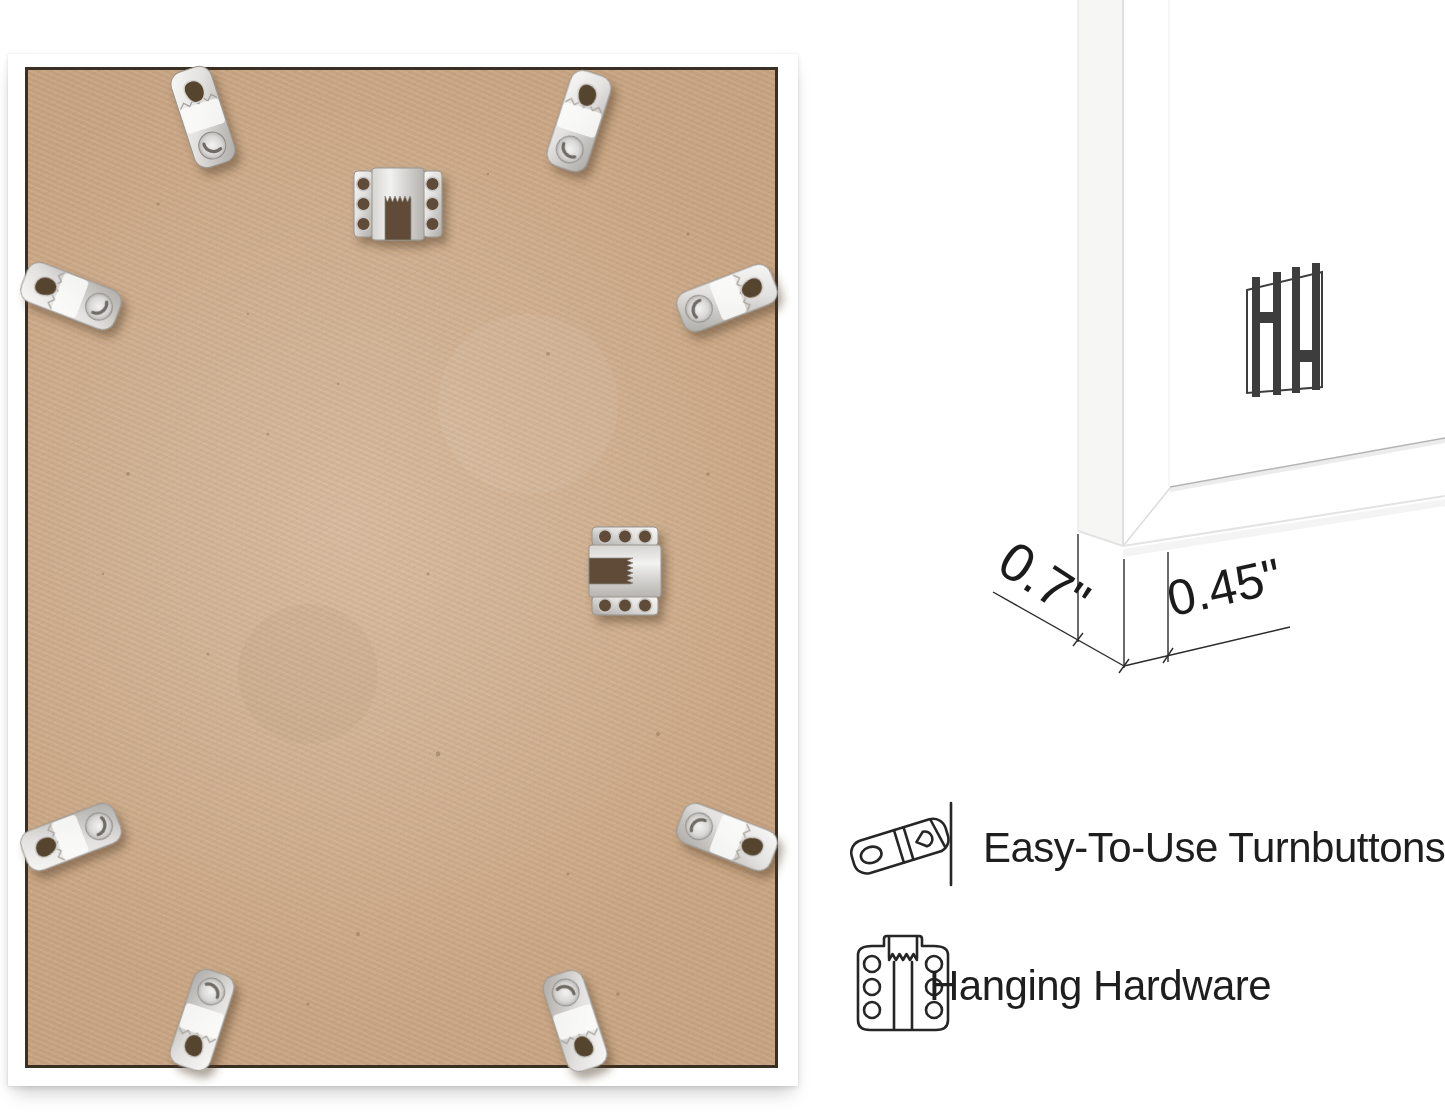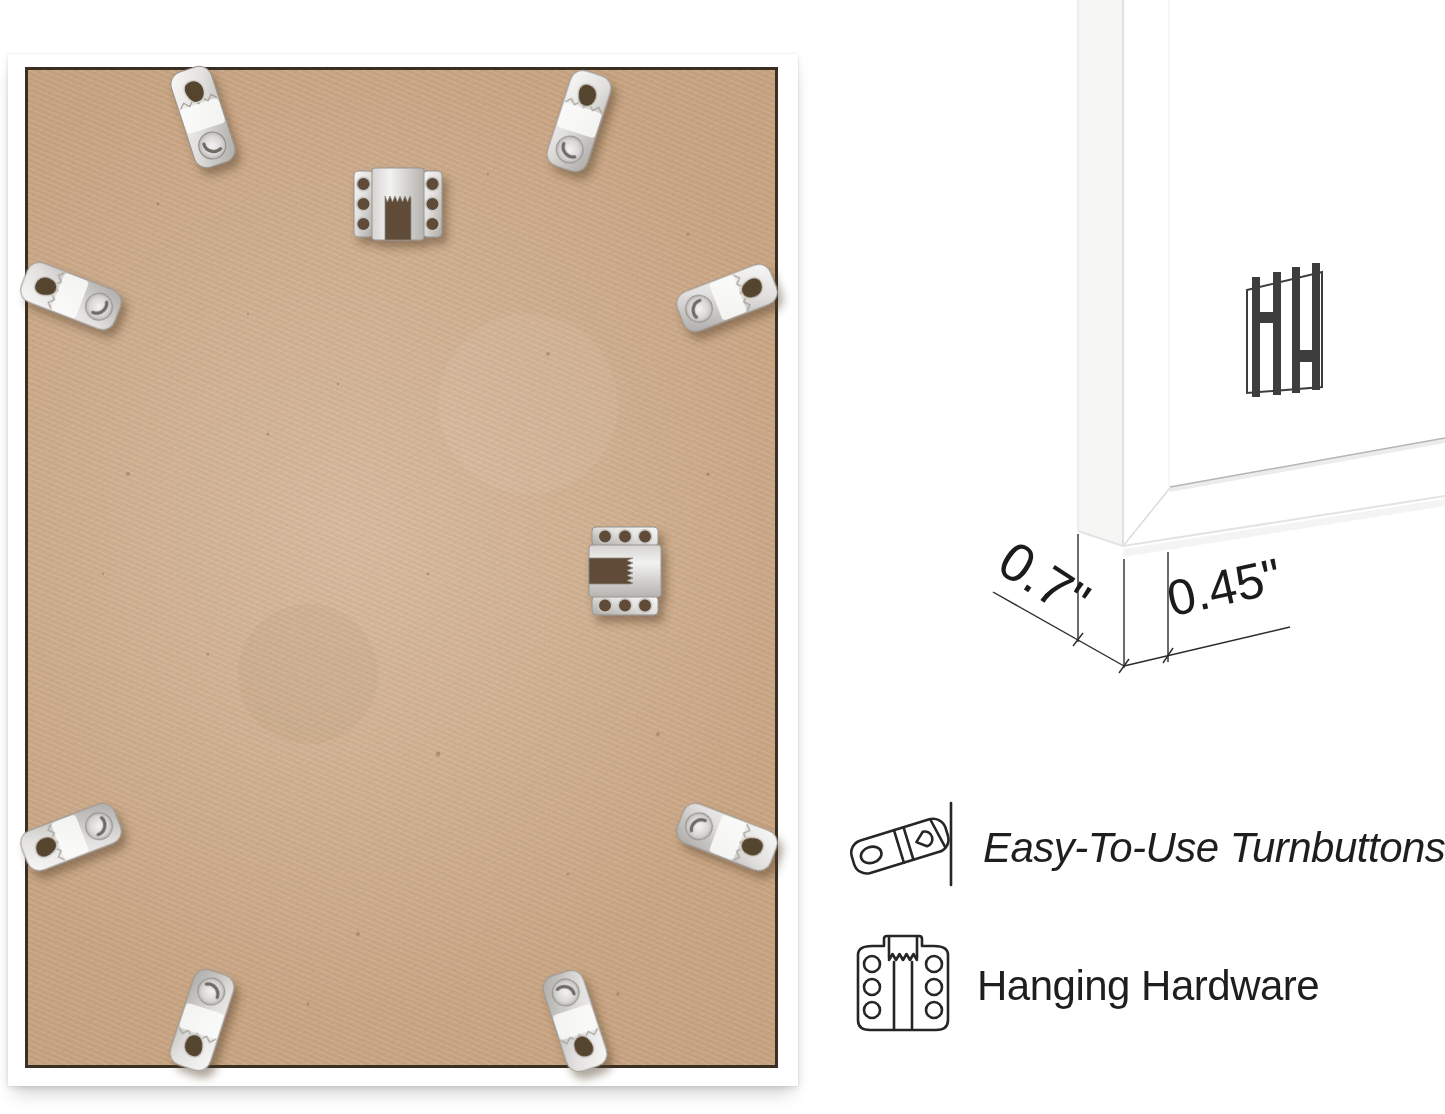--- a/index.html
+++ b/index.html
@@ -16,22 +16,22 @@
              radial-gradient(ellipse 120% 90% at 42% 46%, rgba(255,255,255,0.18), rgba(255,255,255,0) 55%),
              radial-gradient(ellipse 140% 120% at 50% 50%, #cfac8a 0%, #c7a381 55%, #b9936f 82%, #aa865f 100%);}
   #hw-overlay{position:absolute;left:0;top:0;width:790px;height:1032px;}
   
   #corner-view{position:absolute;left:960px;top:0;width:485px;height:700px;}
   .dim-text{font-family:"Liberation Sans",sans-serif;fill:#1b1b1b;}
   
   .feature-label{position:absolute;font-size:42px;letter-spacing:-0.5px;color:#1e1e1e;white-space:nowrap;}
   #feature-icon-1{position:absolute;left:845px;top:793px;width:115px;height:100px;}
   #feature-icon-2{position:absolute;left:848px;top:930px;width:110px;height:110px;}
-  #feature-label-1{left:983px;top:824px;font-style:italic;}
-  #feature-label-2{left:977px;top:962px;text-align:center;}
+  #feature-label-1{left:983px;top:824px;}
+  #feature-label-2{left:929px;top:962px;text-align:center;}
   .lineicon{stroke:#262626;stroke-width:2.6;fill:none;stroke-linejoin:round;stroke-linecap:round;}
 </style>
 </head>
 <body>
 
 <div id="stage">
 
   <div id="photo">
     <div id="backing"></div>
 

